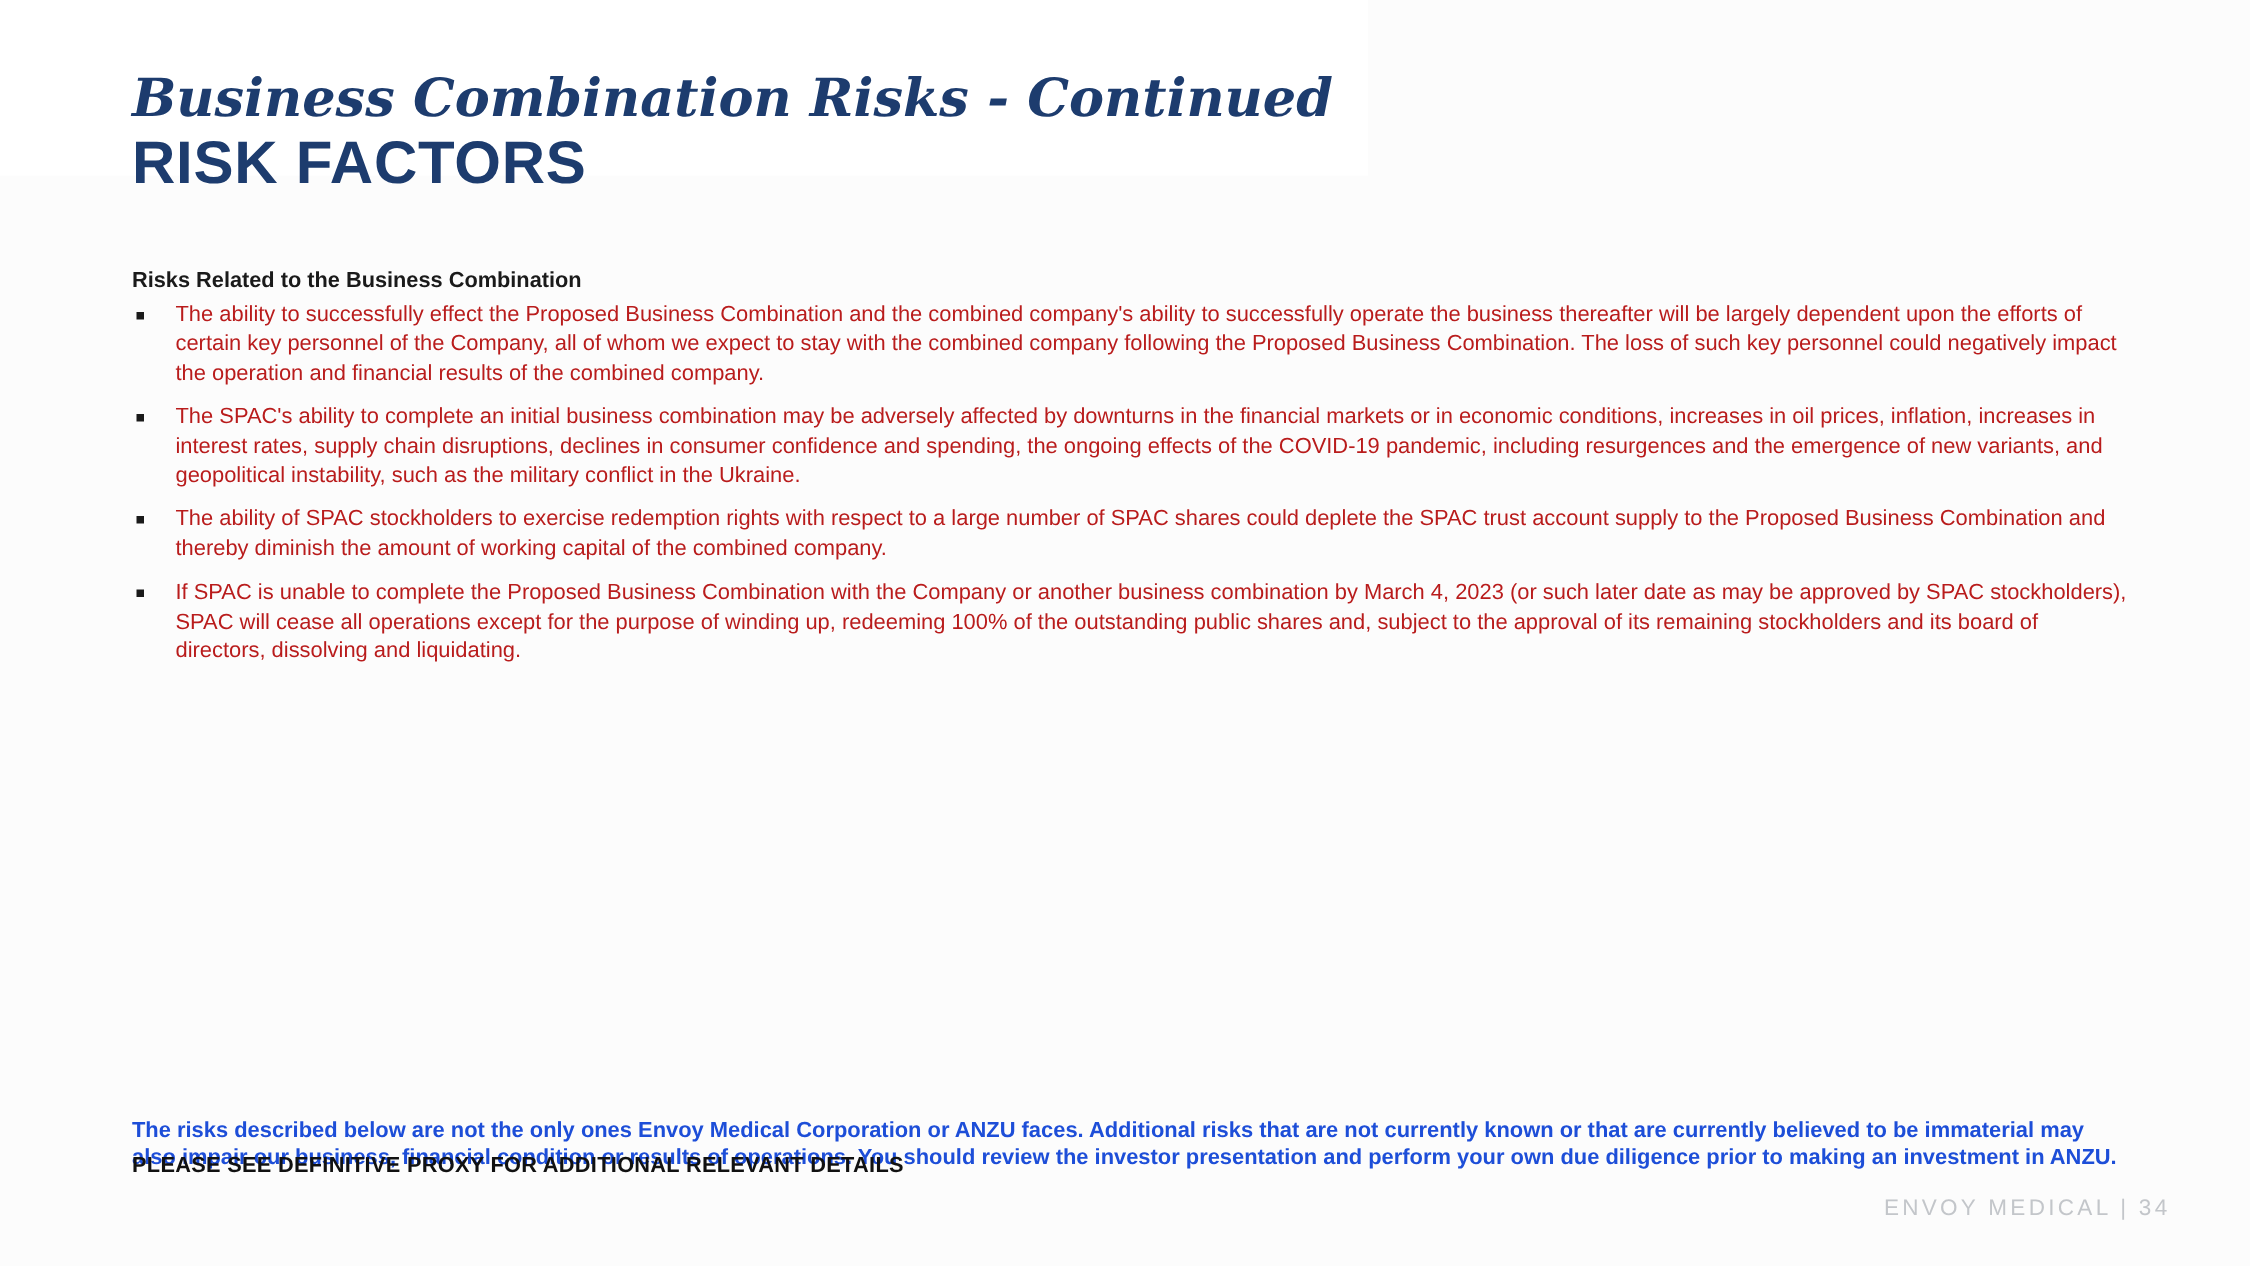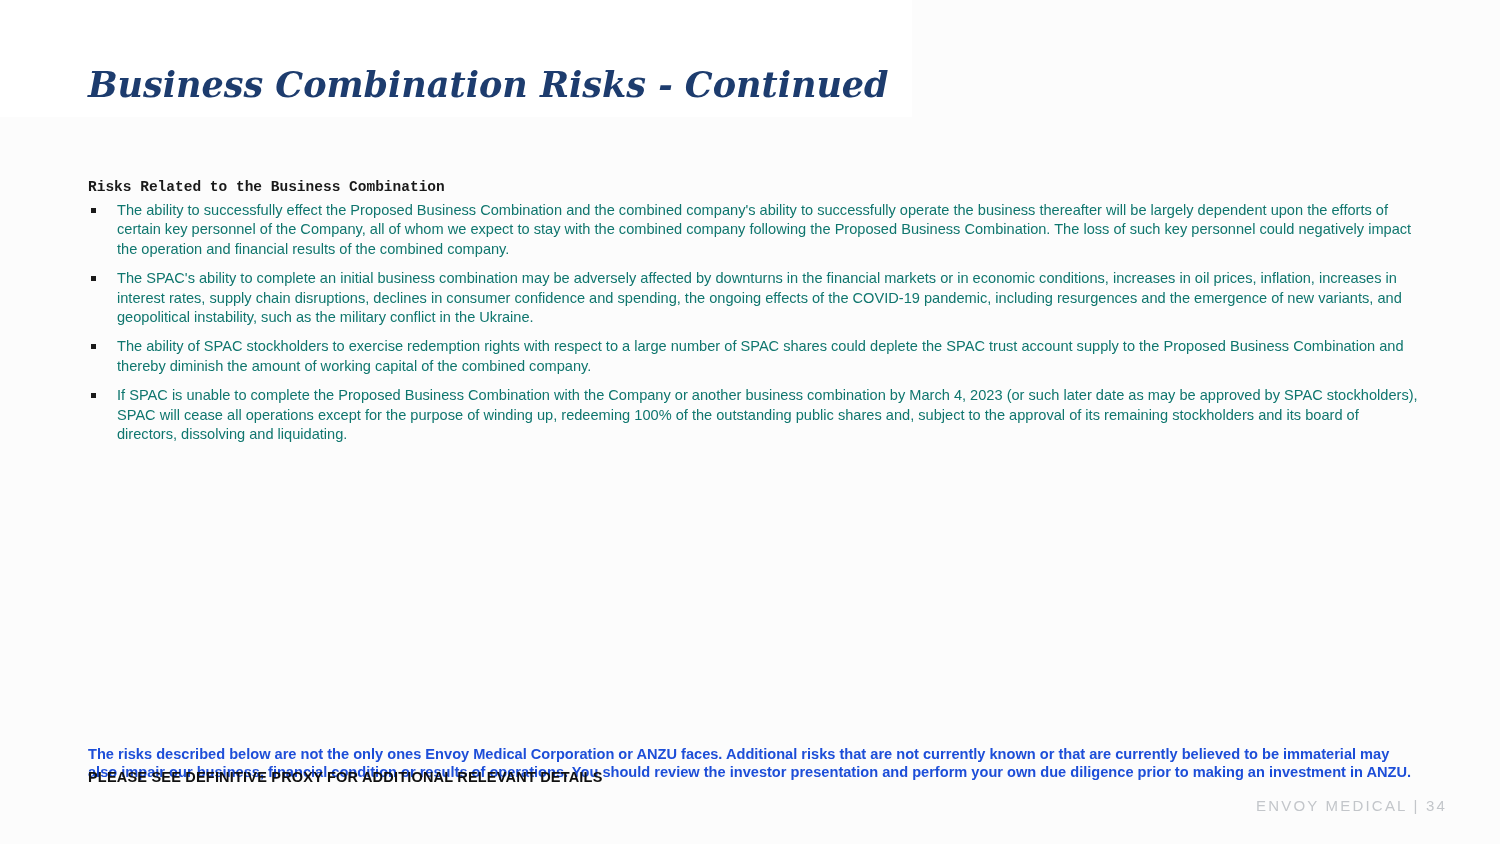--- a/index.html
+++ b/index.html
@@ -25,21 +25,21 @@
     left: 0;
     top: 0;
     width: 912px;
     height: 117px;
     background: #ffffff;
   }
 
   .title-block {
     position: absolute;
     left: 88px;
-    top: 65px;
+    top: 46px;
   }
 
   .title-italic {
     font-family: "DejaVu Serif", "Liberation Serif", serif;
     font-style: italic;
     font-weight: 600;
     font-size: 35px;
     line-height: 40px;
     color: #1d3c6e;
     white-space: nowrap;
@@ -61,34 +61,33 @@
     top: 178px;
     width: 1330px;
   }
 
   .risks-heading {
     font-size: 14.5px;
     font-weight: bold;
     color: #1a1a1a;
     line-height: 19px;
     margin-bottom: 4px;
-    font-family: Liberation Mono, monospace;
   }
 
   .risk-list {
     list-style: none;
   }
 
   .risk-item {
     position: relative;
     padding-left: 29px;
     margin-bottom: 10px;
     font-size: 14.6px;
     line-height: 19.4px;
-    color: #0f766e;
+    color: #b91c1c;
   }
 
   .bullet-marker {
     position: absolute;
     left: 3px;
     top: 7px;
     width: 5px;
     height: 5px;
     background: #1a1a1a;
   }
@@ -127,20 +126,21 @@
 </style>
 </head>
 <body>
 
 <div class="slide">
 
   <div class="header-band"></div>
 
   <div class="title-block">
     <div class="title-italic">Business Combination Risks - Continued</div>
+    <div class="title-main">RISK FACTORS</div>
   </div>
 
   <div class="risks-section">
     <div class="risks-heading">Risks Related to the Business Combination</div>
 
     <ul class="risk-list">
       <li class="risk-item">
         <span class="bullet-marker"></span>
         <span class="bullet-text">The ability to successfully effect the Proposed Business Combination and the combined company's ability to successfully operate the business thereafter will be largely dependent upon the efforts of certain key personnel of the Company, all of whom we expect to stay with the combined company following the Proposed Business Combination. The loss of such key personnel could negatively impact the operation and financial results of the combined company.</span>
       </li>

